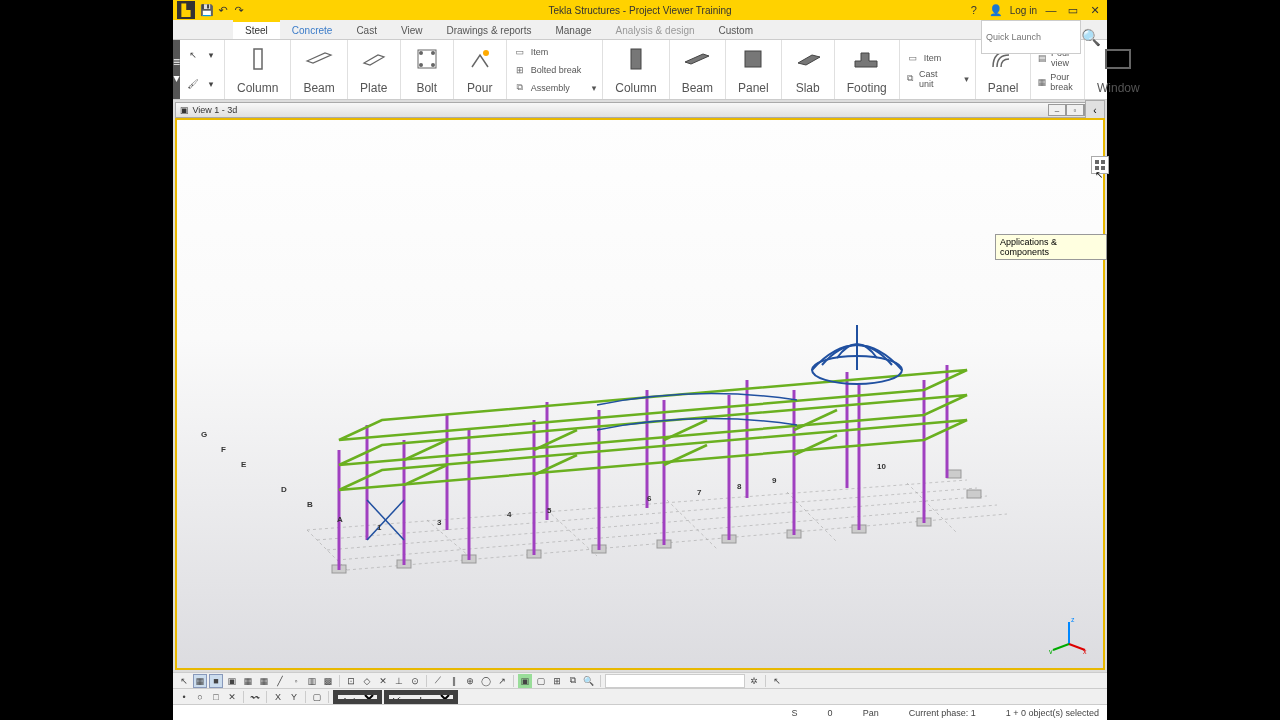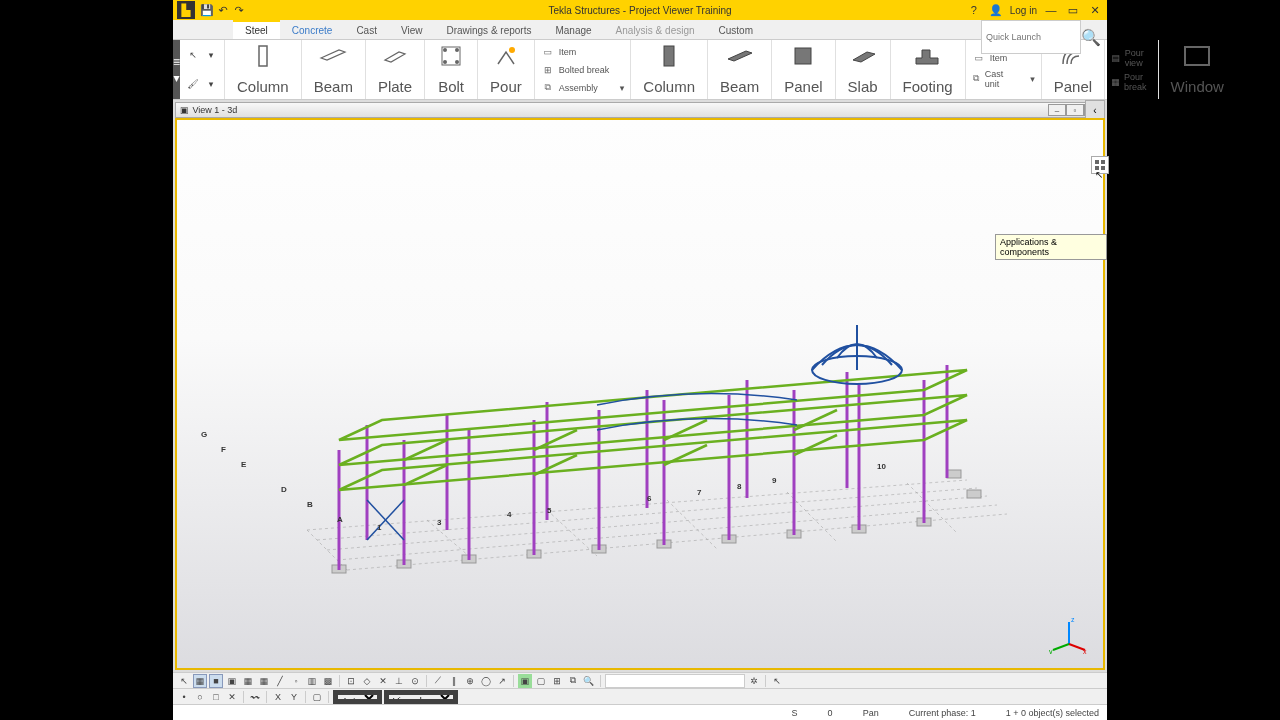--- a/index.html
+++ b/index.html
@@ -26,21 +26,21 @@
 
 .ribbon { height:60px; background:#fff; border-bottom:1px solid #ccc; display:flex; align-items:stretch; font-size:9px; color:#555; }
 .left-handle { width:20px; background:#555; display:flex; flex-direction:column; align-items:center; justify-content:center; color:#fff; font-size:12px; gap:2px; }
 .ql { display:flex; flex-direction:column; justify-content:space-around; padding:4px 6px; gap:8px; border-right:1px solid #e0e0e0; }
 .ql .row { display:flex; gap:4px; }
 .ql .mini { width:14px; height:14px; display:flex; align-items:center; justify-content:center; color:#444; font-size:9px; }
 .rgroup { display:flex; flex-direction:column; align-items:center; justify-content:flex-end; padding:2px 8px 2px; border-right:1px solid #e0e0e0; }
 .rgroup.noborder{border-right:none;}
 .rbtn { display:flex; flex-direction:column; align-items:center; cursor:pointer; padding:2px 4px; }
 .rbtn .icn { width:28px; height:28px; display:flex; align-items:center; justify-content:center; color:#666; }
-.rbtn .lbl { font-size:15px; margin-top:8px;text-align:right; }
+.rbtn .lbl { font-size:12px; margin-top:8px;text-align:right; }
 .rlist { display:flex; flex-direction:column; justify-content:center; gap:4px; padding:0 6px; font-size:9px; border-right:1px solid #e0e0e0;}
 .rlist .item { display:flex; align-items:center; gap:4px; cursor:pointer; }
 .rlist .item .smicn { width:14px; height:14px; display:flex; align-items:center; justify-content:center; color:#666; }
 
 
 .viewwrap { flex:1; background:#ddd; position:relative; padding:2px; display:flex; flex-direction:column; }
 .vheader { height:16px; background:linear-gradient(#f8f8f8,#e0e0e0); border:1px solid #aaa; display:flex; align-items:center; font-size:9px; padding:0 4px; color:#333; position:relative; }
 .vheader .wctrl { position:absolute; right:2px; display:flex; gap:0; }
 .vheader .wctrl div { width:18px; height:12px; border:1px solid #999; background:#f0f0f0; font-size:8px; display:flex; align-items:center; justify-content:center; cursor:pointer; }
 .canvas { flex:1; border:2px solid #e8b800; background:linear-gradient(180deg,#fefefe 0%,#fafafa 40%,#dcdce0 100%); position:relative; overflow:hidden; }

